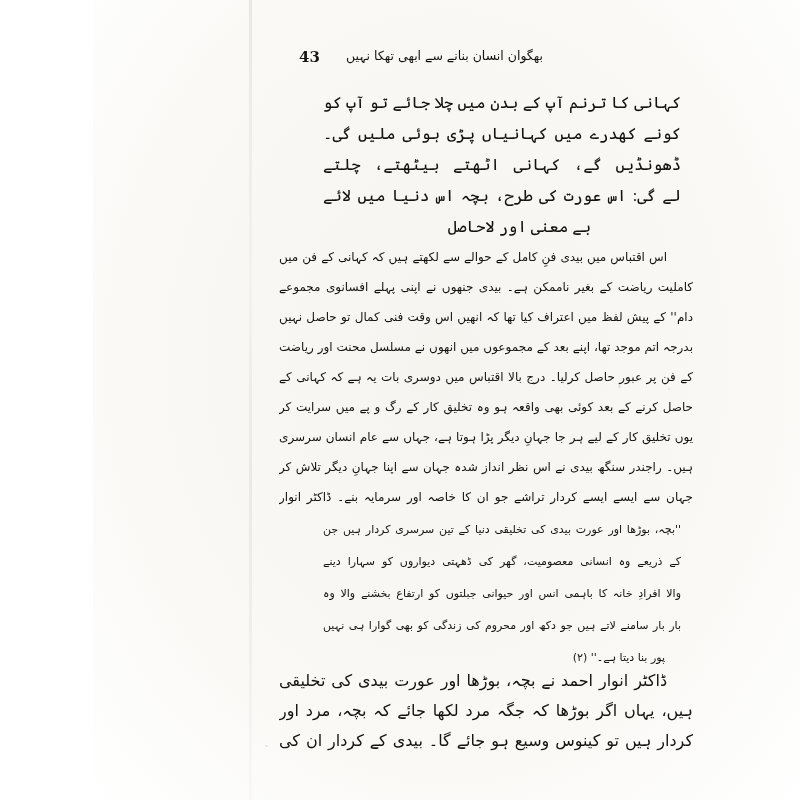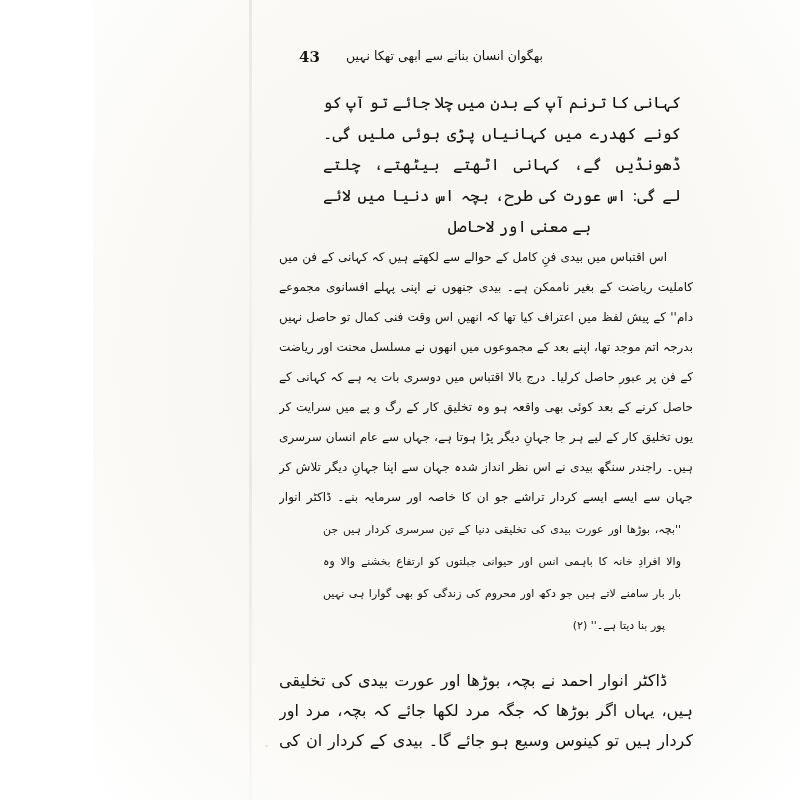--- a/index.html
+++ b/index.html
@@ -91,20 +91,21 @@
     <div class="tline">بدرجہ اتم موجد تھا، اپنے بعد کے مجموعوں میں انھوں نے مسلسل محنت اور ریاضت سے کہانی</div>
     <div class="tline">کے فن پر عبور حاصل کرلیا۔ درج بالا اقتباس میں دوسری بات یہ ہے کہ کہانی کے فن پر عبور</div>
     <div class="tline">حاصل کرنے کے بعد کوئی بھی واقعہ ہو وہ تخلیق کار کے رگ و پے میں سرایت کر جاتا ہے اور</div>
     <div class="tline">یوں تخلیق کار کے لیے ہر جا جہانِ دیگر پڑا ہوتا ہے، جہاں سے عام انسان سرسری گزر جاتے</div>
     <div class="tline">ہیں۔ راجندر سنگھ بیدی نے اس نظر انداز شدہ جہان سے اپنا جہانِ دیگر تلاش کر لیا اور اس</div>
     <div class="tline">جہان سے ایسے ایسے کردار تراشے جو ان کا خاصہ اور سرمایہ بنے۔ ڈاکٹر انوار احمد لکھتے ہیں:</div>
   </div>
 
   <div class="block q2">
     <div class="tline">''بچہ، بوڑھا اور عورت بیدی کی تخلیقی دنیا کے تین سرسری کردار ہیں جن</div>
+    <div class="tline">کے ذریعے وہ انسانی معصومیت، گھر کی ڈھہتی دیواروں کو سہارا دینے</div>
     <div class="tline">والا افرادِ خانہ کا باہمی انس اور حیوانی جبلتوں کو ارتفاع بخشنے والا وہ کہانی</div>
     <div class="tline">بار بار سامنے لاتے ہیں جو دکھ اور محروم کی زندگی کو بھی گوارا ہی نہیں بھر</div>
     <div class="tline lastline-right">پور بنا دیتا ہے۔'' (۲)</div>
   </div>
 
   <div class="block p2">
     <div class="tline indent">ڈاکٹر انوار احمد نے بچہ، بوڑھا اور عورت بیدی کی تخلیقی دنیا کے تین کردار گنوائے</div>
     <div class="tline">ہیں، یہاں اگر بوڑھا کہ جگہ مرد لکھا جائے کہ بچہ، مرد اور عورت بیدی کی تخلیقی دنیا کے تین</div>
     <div class="tline">کردار ہیں تو کینوس وسیع ہو جائے گا۔ بیدی کے کردار ان کی کہانی میں گندھے ہوئے نظر</div>
   </div>

